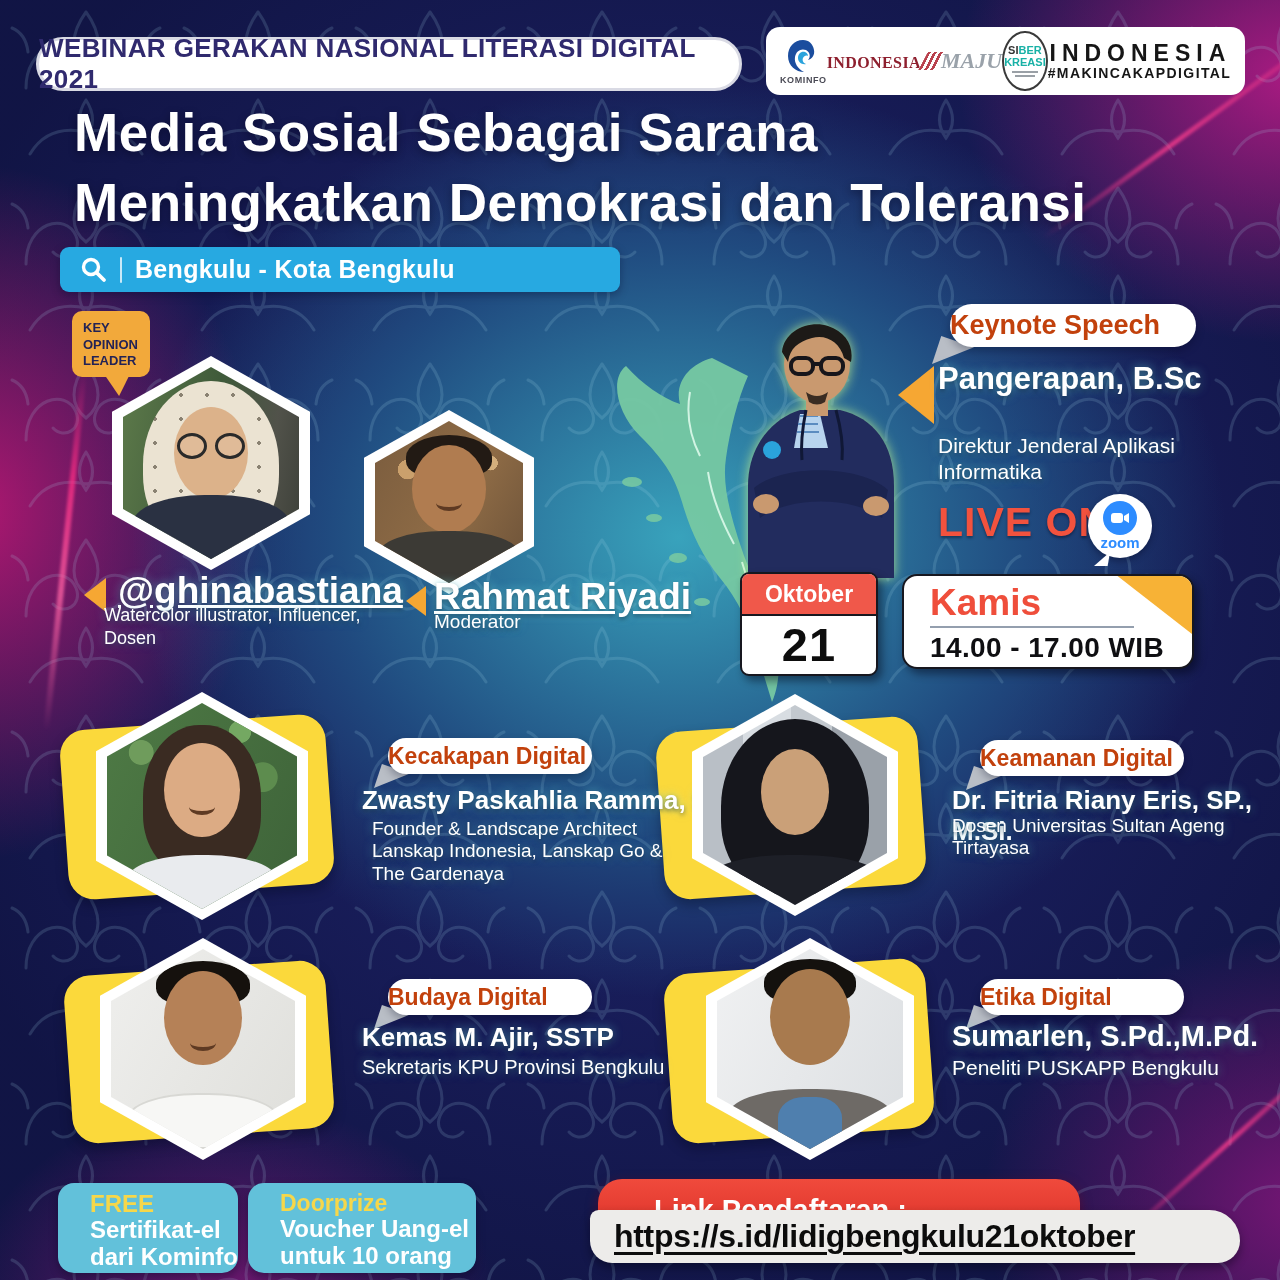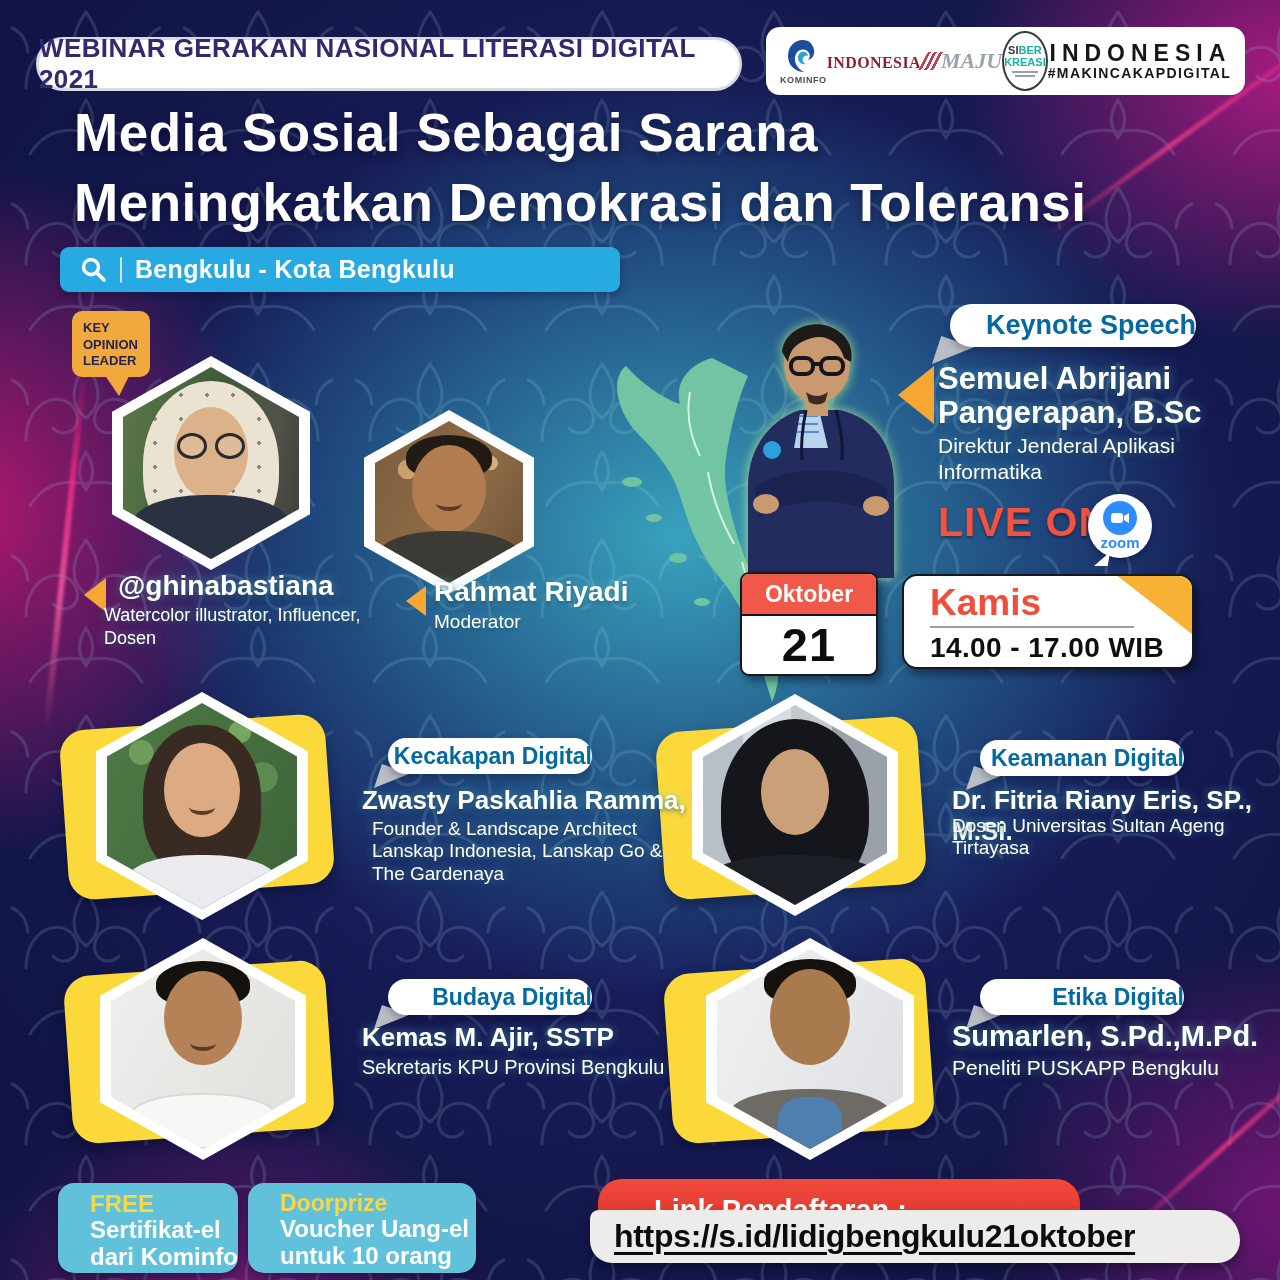--- a/index.html
+++ b/index.html
@@ -116,26 +116,26 @@
   .av-sumarlen .haircap{top:10px;width:92px;height:46px;background:#14110e;}
   .av-sumarlen .face{top:20px;width:80px;height:96px;background:#a87a4e;}
   .av-sumarlen .torso{width:166px;height:60px;background:#6e6a66;}
   .av-sumarlen .shirt{position:absolute;left:50%;transform:translateX(-50%);bottom:0;width:64px;height:52px;
     background:#4f7fae;border-radius:40% 40% 0 0;}
 
   
   .tri{background:#f6a733;clip-path:polygon(0 50%,100% 0,100% 100%);z-index:6;
     filter:drop-shadow(2px 3px 0 rgba(0,0,10,.45));}
   .glowtext{color:#ffffff;text-shadow:0 0 10px rgba(110,225,235,.55),0 2px 4px rgba(0,0,20,.5);z-index:6;}
-  .cap-name{font-size:28px;font-weight:800;}
+  .cap-name{font-size:37px;font-weight:800;text-decoration:underline;}
   .cap-role{font-size:18px;font-weight:500;line-height:1.26;}
 
   
-  .bubble{background:#ffffff;border-radius:22px;display:flex;align-items:center;justify-content:flex-end;
-    color:#0369a1;z-index:6;box-shadow:0 4px 8px rgba(0,5,30,.3);}
+  .bubble{background:#ffffff;border-radius:22px;display:flex;align-items:center;justify-content:flex-start;
+    color:#c2410c;z-index:6;box-shadow:0 4px 8px rgba(0,5,30,.3);}
   .bubble-tail{background:#b9bec6;clip-path:polygon(0 100%,22% 0,100% 40%);z-index:5;}
   .keynote-bubble{left:950px;top:304px;width:246px;height:43px;font-size:27px;font-weight:700;}
   .kn-name{left:938px;top:362px;font-size:31px;font-weight:800;line-height:1.1;}
   .kn-job{left:938px;top:433px;font-size:21px;font-weight:500;line-height:1.24;}
   .live-on{left:938px;top:499px;font-size:41px;font-weight:900;color:#f2523e;letter-spacing:1px;z-index:6;
     text-shadow:0 2px 3px rgba(0,0,20,.4);}
   .zoom-bubble{left:1088px;top:494px;width:64px;height:64px;background:#fff;border-radius:50%;z-index:6;
     display:flex;flex-direction:column;align-items:center;box-shadow:0 3px 6px rgba(0,5,30,.35);}
   .zoom-bubble::after{content:"";position:absolute;left:6px;bottom:-8px;width:16px;height:14px;background:#fff;
     clip-path:polygon(0 100%,100% 0,85% 100%);}
@@ -289,21 +289,20 @@
     <circle cx="84" cy="132" r="9" fill="#2aa3dc"></circle>
     <path d="M118,92 q-6,30 -4,50 M148,92 q8,30 6,50" stroke="#101836" stroke-width="3" fill="none"></path>
   </svg>
 
   <div class="abs bubble keynote-bubble">
     <span>Keynote Speech</span>
   </div>
   <div class="abs bubble-tail" style="left:932px;top:336px;width:42px;height:28px;"></div>
   <div class="abs tri" style="left:898px;top:366px;width:36px;height:58px;"></div>
   <div class="abs glowtext kn-name">
-    <div>Semuel Abrijani</div>
     <div>Pangerapan, B.Sc</div>
   </div>
   <div class="abs glowtext kn-job">
     <div>Direktur Jenderal Aplikasi</div>
     <div>Informatika</div>
   </div>
   <div class="abs live-on">LIVE ON</div>
   <div class="abs zoom-bubble">
     <div class="zoom-cam">
       <svg width="18" height="12" viewBox="0 0 18 12">

